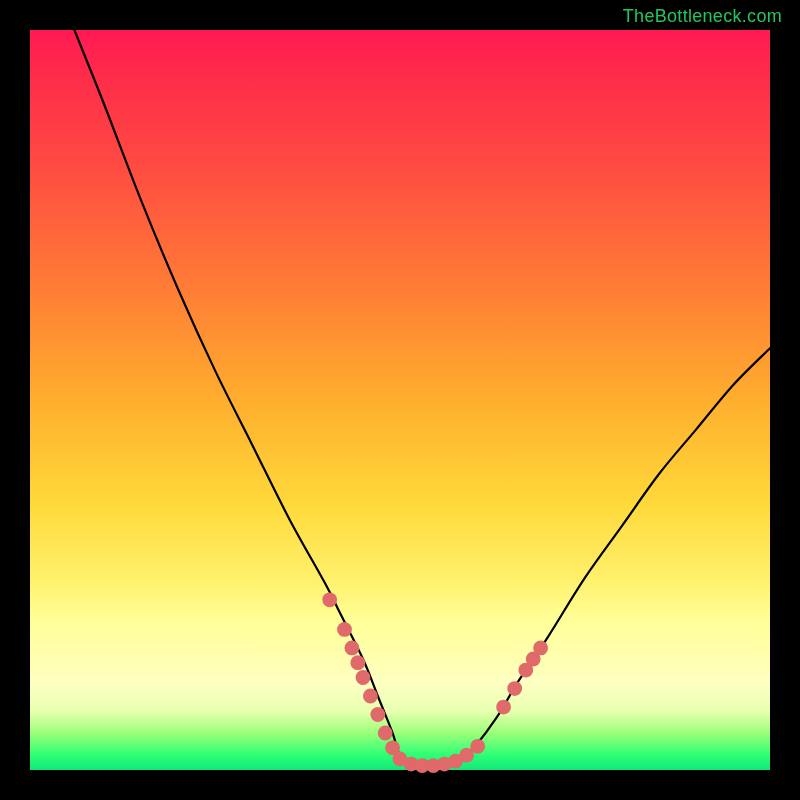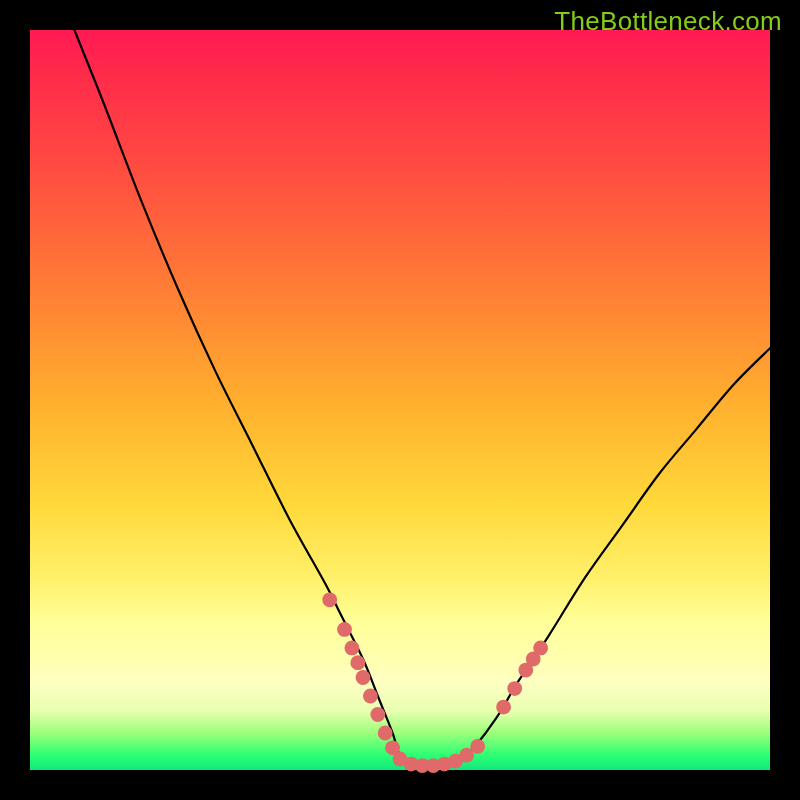--- a/index.html
+++ b/index.html
@@ -8,22 +8,22 @@
     height: 800px;
     background: #000;
     position: relative;
     overflow: hidden;
     font-family: Arial, Helvetica, sans-serif;
   }
   .watermark {
     position: absolute;
     top: 6px;
     right: 18px;
-    color: #84cc16;
-    font-size: 26px;
+    color: #22c55e;
+    font-size: 18px;
     font-weight: 500;
     letter-spacing: 0.3px;
     z-index: 10;
   }
   .plot {
     position: absolute;
     left: 30px;
     top: 30px;
     width: 740px;
     height: 740px;

